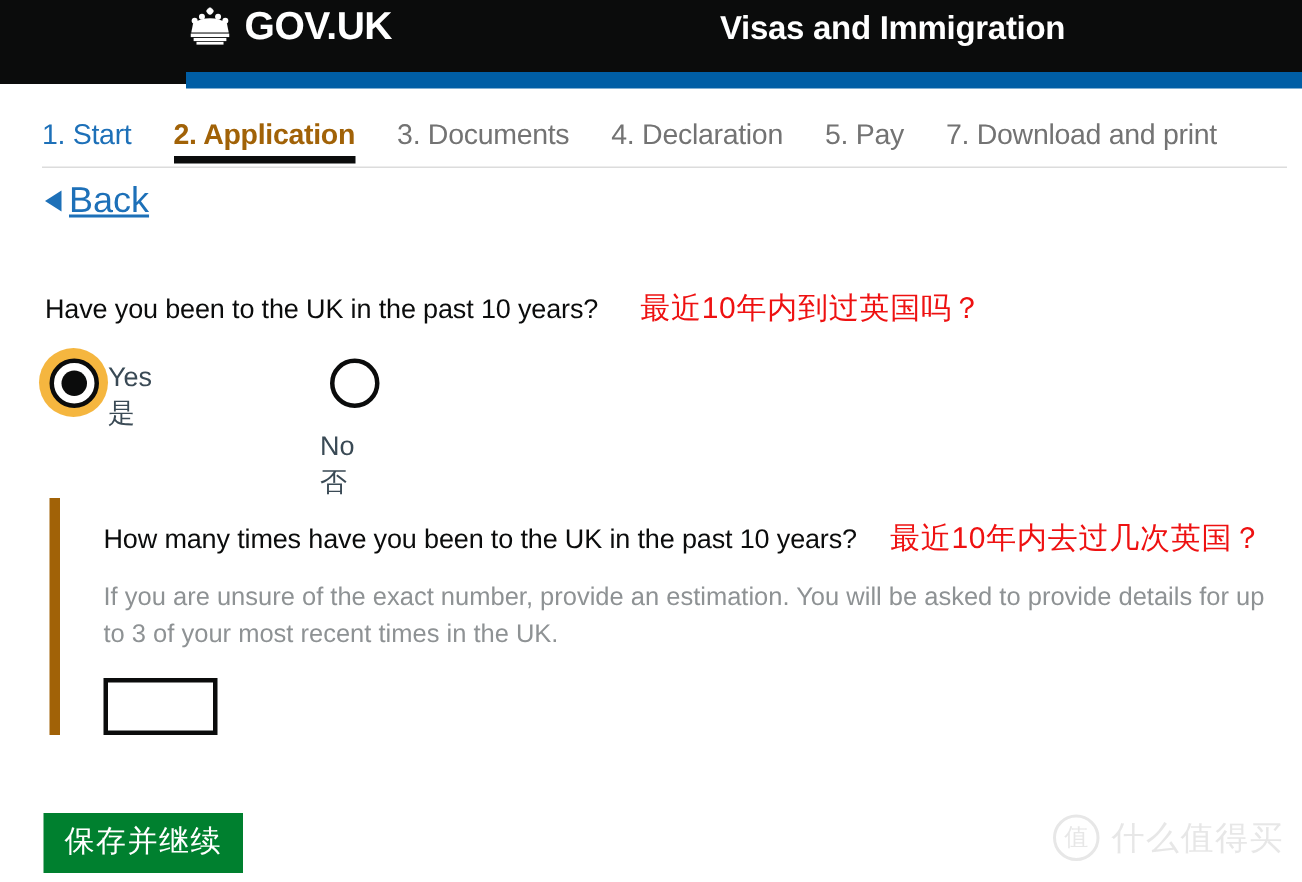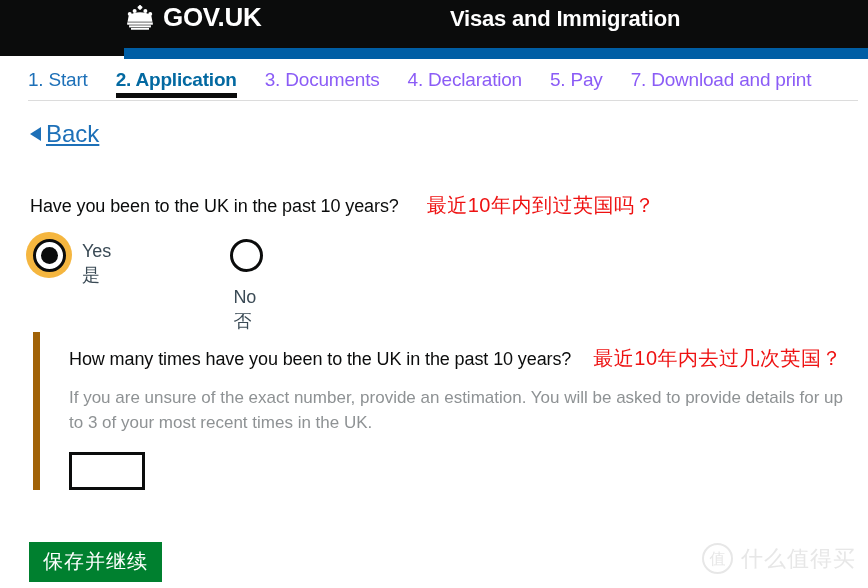--- a/index.html
+++ b/index.html
@@ -41,21 +41,21 @@
   }
   .gov-logo-text {
     color: #ffffff;
     font-size: 26px;
     font-weight: bold;
     letter-spacing: -0.3px;
     line-height: 1;
   }
   .service-title {
     position: absolute;
-    left: 450px;
+    left: 480px;
     top: 6px;
     color: #ffffff;
     font-size: 22px;
     font-weight: bold;
     letter-spacing: -0.2px;
   }
   .blue-bar {
     position: absolute;
     left: 124px;
     top: 48px;
@@ -63,21 +63,21 @@
     height: 11px;
     background: #005ea5;
   }
 
   
   .tabs-wrap {
     position: absolute;
     left: 0;
     top: 59px;
     right: 0;
-    height: 42px;
+    height: 53px;
   }
   .tabs-rule {
     position: absolute;
     left: 28px;
     right: 10px;
     bottom: 0;
     height: 1px;
     background: #dcdcdc;
   }
   .tabs {
@@ -93,33 +93,33 @@
     line-height: 1;
     padding: 0 14px 12px 0;
     margin-right: 14px;
     position: relative;
     white-space: nowrap;
     letter-spacing: -0.2px;
   }
   .tab:first-child { margin-left: 0; }
   .tab-link { color: #1d70b8; }
   .tab-current {
-    color: #0369a1;
+    color: #a16207;
     font-weight: bold;
   }
   .tab-current::after {
     content: "";
     position: absolute;
     left: 0;
     right: 14px;
     bottom: 3px;
     height: 5px;
     background: #0b0c0c;
   }
-  .tab-muted { color: #8b5cf6; }
+  .tab-muted { color: #737373; }
 
   
   .back-link {
     position: absolute;
     left: 30px;
     top: 120px;
     display: flex;
     align-items: center;
     gap: 5px;
     font-size: 24px;
@@ -194,21 +194,20 @@
     align-items: center;
     justify-content: center;
   }
   .radio-dot {
     width: 17px;
     height: 17px;
     border-radius: 50%;
     background: #0b0c0c;
   }
   .radio-labels {
-    margin-left: 10px;
     margin-top: 7px;
     line-height: 1.35;
   }
   .radio-labels .lbl-en {
     font-size: 18px;
     color: #3a4a55;
     display: block;
   }
   .radio-labels .lbl-zh {
     font-size: 18px;

